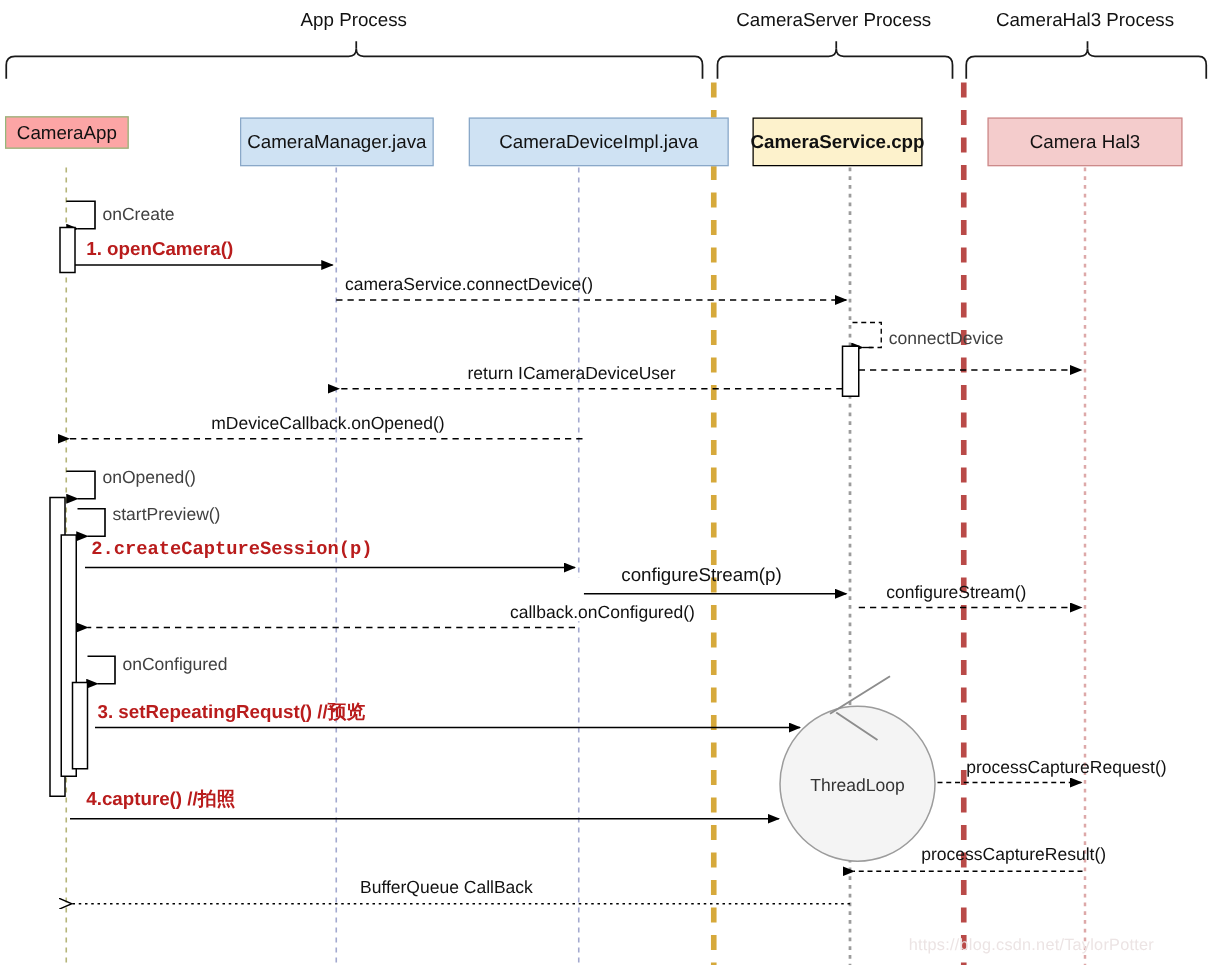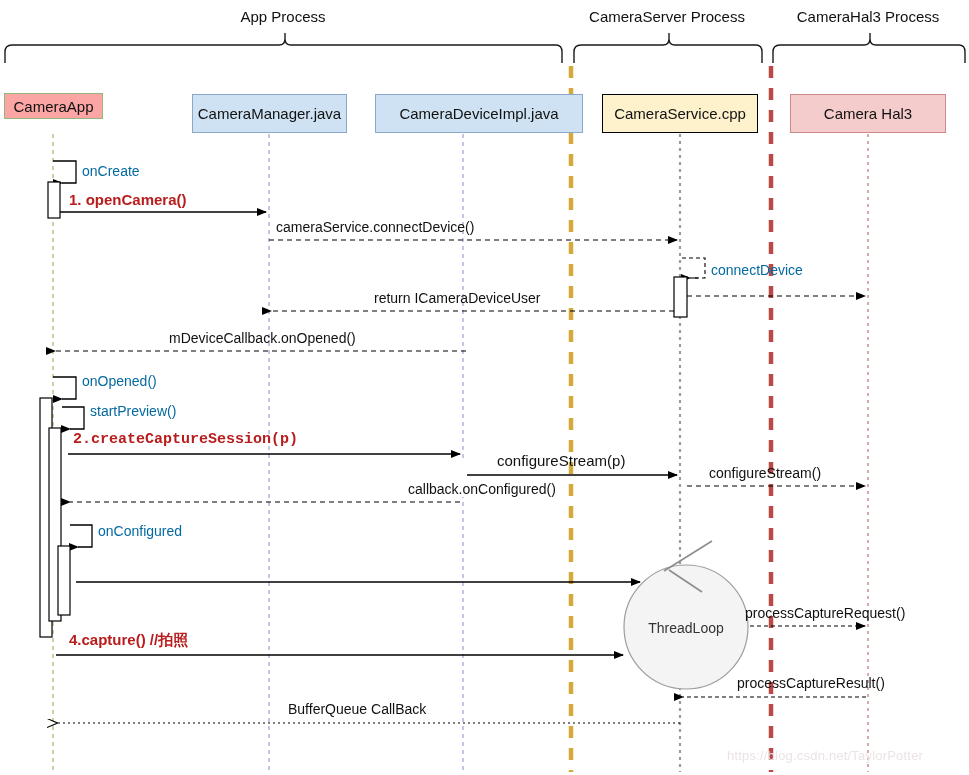--- a/index.html
+++ b/index.html
@@ -47,21 +47,21 @@
     white-space: nowrap;
     line-height: 1;
   }
   .msg-label.green {
     color: #b91c1c;
     font-weight: bold;
   }
   .self-label {
     position: absolute;
     font-size: 14px;
-    color: #0369a1;
+    color: #404040;
     white-space: nowrap;
   }
   .threadloop-text {
     position: absolute;
     font-size: 14px;
     color: #333333;
     white-space: nowrap;
     transform: translate(-50%, -50%);
   }
   .watermark {
@@ -178,21 +178,21 @@
 
   <div class="actor-box" style="left:4px; top:93px; width:99px; height:26px; background:#fca5a5; border-color:#93b87b;">
     <span>CameraApp</span>
   </div>
   <div class="actor-box" style="left:192px; top:94px; width:155px; height:39px; background:#cfe2f3; border-color:#8aa8c8;">
     <span>CameraManager.java</span>
   </div>
   <div class="actor-box" style="left:375px; top:94px; width:208px; height:39px; background:#cfe2f3; border-color:#8aa8c8;">
     <span>CameraDeviceImpl.java</span>
   </div>
-  <div class="actor-box" style="left:602px; top:94px; width:156px; height:39px; background:#fdf2cc; border-color:#000000;">
+  <div class="actor-box" style="left:602px; top:94px; width:136px; height:39px; background:#fdf2cc; border-color:#000000;font-weight:bold;">
     <span>CameraService.cpp</span>
   </div>
   <div class="actor-box" style="left:790px; top:94px; width:156px; height:39px; background:#f4cccc; border-color:#cc8a8a;">
     <span>Camera Hal3</span>
   </div>
 
   <div class="self-label" style="left:82px; top:163px;">onCreate</div>
 
   <div class="msg-label green" style="left:69px; top:192px; font-size:15px;">1. openCamera()</div>
 
@@ -213,24 +213,25 @@
   <div class="msg-label" style="left:497px; top:453px; font-size:15px;">
     <span class="bold-part">configureStream</span><span>(p)</span>
   </div>
 
   <div class="msg-label" style="left:709px; top:466px;">configureStream()</div>
 
   <div class="msg-label" style="left:408px; top:482px;">callback.onConfigured()</div>
 
   <div class="self-label" style="left:98px; top:523px;">onConfigured</div>
 
+  <div class="msg-label green" style="left:78px; top:562px; font-size:15px;">3. setRepeatingRequst() //预览</div>
 
   <div class="msg-label green" style="left:69px; top:632px; font-size:15px;">4.capture() //拍照</div>
 
-  <div class="msg-label" style="left:732px; top:606px;padding-left:13px;">processCaptureRequest()</div>
+  <div class="msg-label" style="left:760px; top:606px;padding-left:13px;">processCaptureRequest()</div>
 
   <div class="msg-label" style="left:737px; top:676px;">processCaptureResult()</div>
 
   <div class="msg-label" style="left:288px; top:702px;">BufferQueue CallBack</div>
 
   <div class="threadloop-text" style="left:686px; top:628px;">ThreadLoop</div>
 
   <div class="watermark" style="left:727px; top:748px;">https://blog.csdn.net/TaylorPotter</div>
 
 </div>

